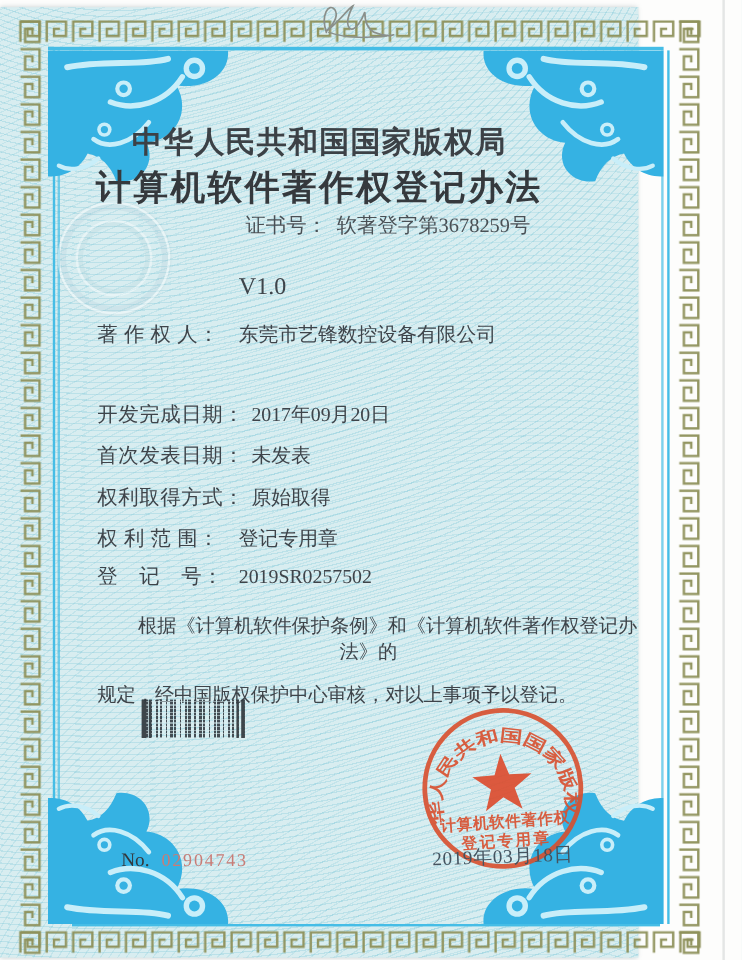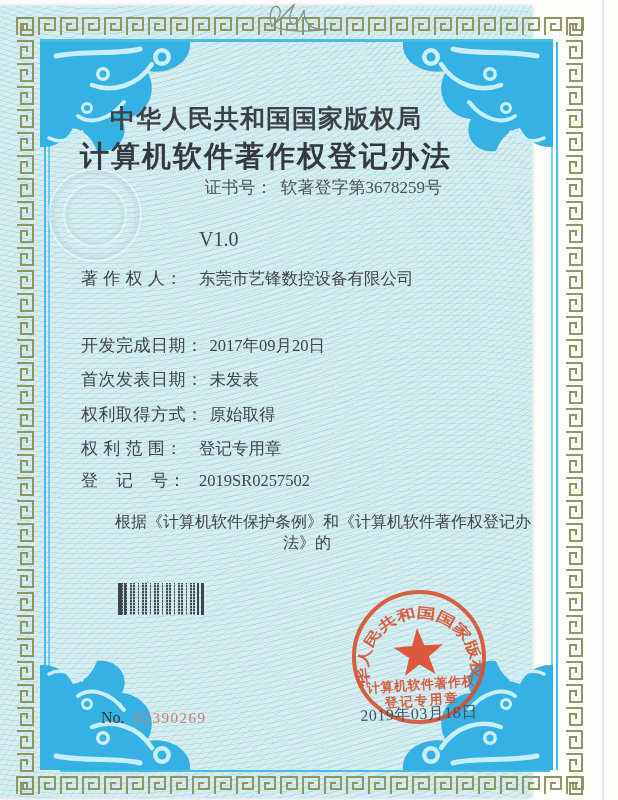--- a/index.html
+++ b/index.html
@@ -211,31 +211,32 @@
   </div>
   <div class="row" style="top:431px">
     <span class="lbl">权 利 范 围：</span><span class="val">登记专用章</span>
   </div>
   <div class="row" style="top:463px">
     <span class="lbl">登　记　号：</span><span class="val">2019SR0257502</span>
   </div>
 
   <div class="statement">
     <div class="l1">根据《计算机软件保护条例》和《计算机软件著作权登记办法》的</div>
+    <div class="l2">规定，经中国版权保护中心审核，对以上事项予以登记。</div>
   </div>
 
   <div class="barcode">
     <div class="edge e1"></div>
     <div class="edge e2"></div>
     <div class="edge e3"></div>
     <div class="edge e4"></div>
   </div>
 
   <div class="serial">
-    <span>No.</span><span class="num">02390269</span>
+    <span>No.</span><span class="num">02904743</span>
   </div>
 
   <div class="seal">
     <div class="ring"></div>
     <svg class="ringtext" width="138" height="138" viewBox="0 0 138 138">
       <defs>
           <path id="sealArc" d="M 18 92 A 52 52 0 1 1 120 92" fill="none"></path>
         </defs>
       <text font-size="14" fill="#d94f2e" font-weight="bold">
         <textPath href="#sealArc" startOffset="50%" text-anchor="middle" textLength="226" lengthAdjust="spacingAndGlyphs">中华人民共和国国家版权局</textPath>

